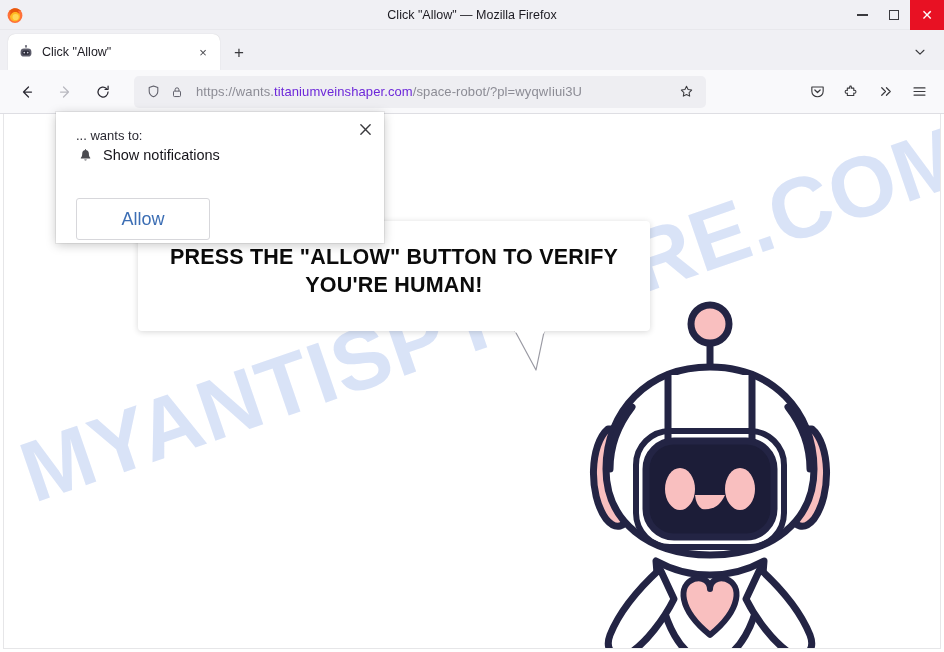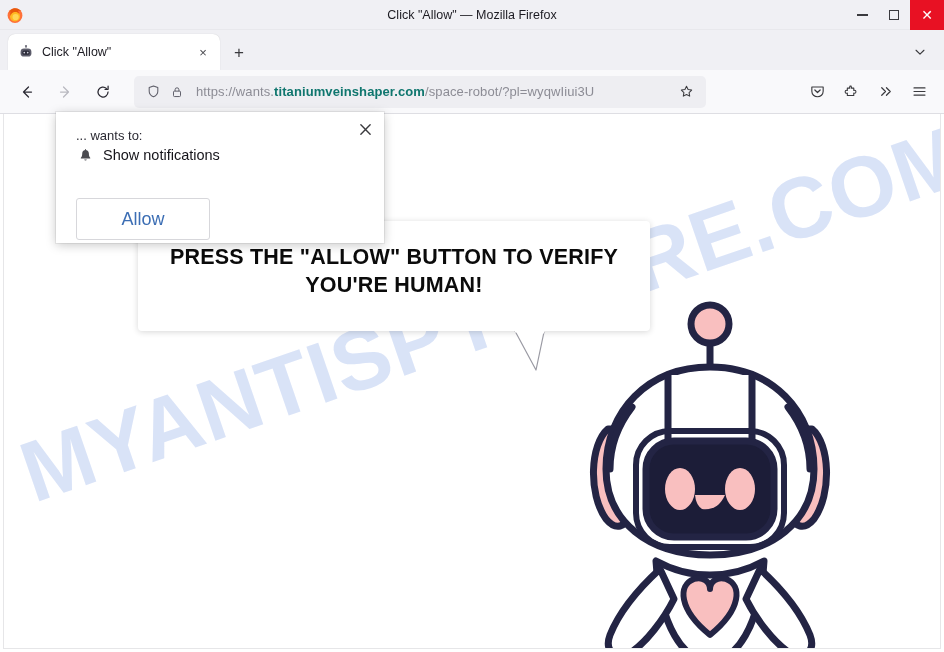--- a/index.html
+++ b/index.html
@@ -86,21 +86,21 @@
     background: #eeeef2; border-radius: 5px;
     display: flex; align-items: center; padding: 0 8px;
     max-width: 572px;
   }
   .urlbar .shield, .urlbar .lock { flex: 0 0 auto; margin-right: 2px; color: #5b5b66; width: 22px; height: 22px; display:flex; align-items:center; justify-content:center;}
   .url-text {
     flex: 1 1 auto; font-size: 13px; color: #8c8c95;
     white-space: nowrap; overflow: hidden;
     margin-left: 6px; letter-spacing: .1px;
   }
-  .url-text b { color: #0f766e; font-weight: 700; }
+  .url-text b { color: #6d28d9; font-weight: 400; }
   .url-star { flex: 0 0 auto; width: 24px; height: 24px; display:flex; align-items:center; justify-content:center; color:#3a3a3e;}
 
   .tb-icons { display: flex; align-items: center; margin-left: auto; padding-right: 8px; }
   .tb-icon {
     width: 34px; height: 32px; display: flex; align-items: center; justify-content: center;
     color: #3a3a3e;
   }
 
   
   .content {

